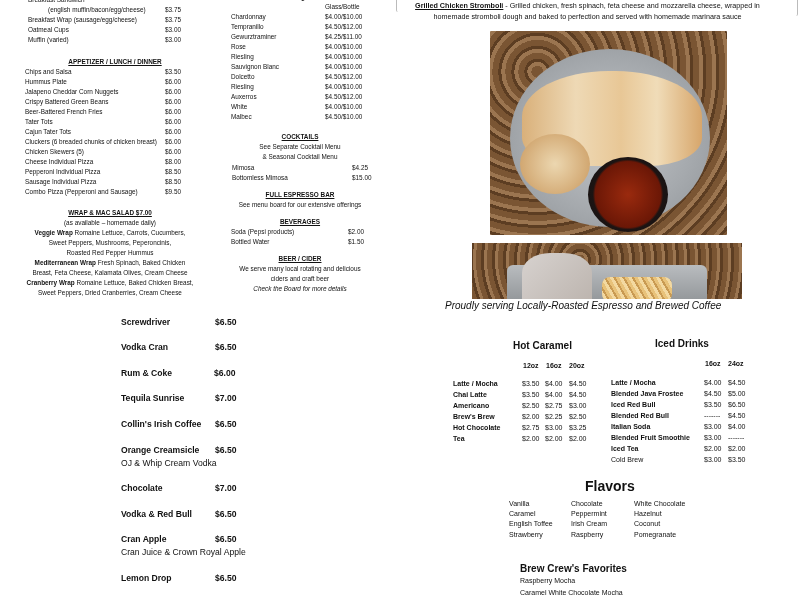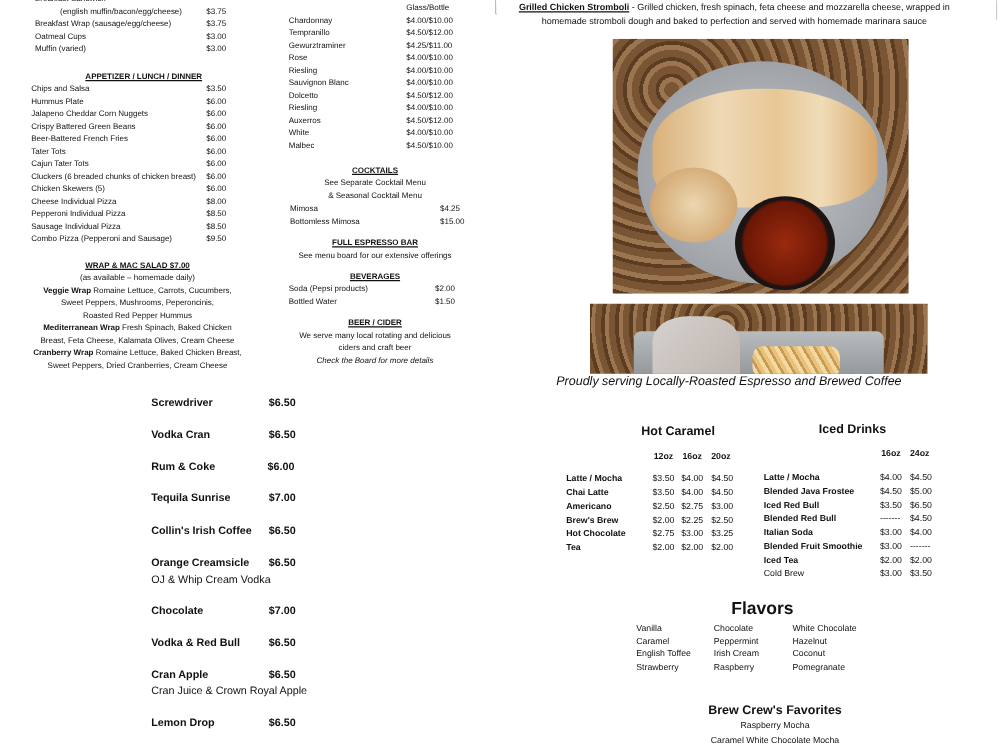--- a/index.html
+++ b/index.html
@@ -60,21 +60,21 @@
   .sec-h { font-size: 10px; font-weight: bold; white-space: nowrap; }
   .colh { font-size: 7px; font-weight: bold; white-space: nowrap; }
   .dr { position: absolute; height: 11px; font-size: 7px; line-height: 11px; white-space: nowrap; }
   .dr .n { position: absolute; left: 0; font-weight: bold; }
   .dr .n.reg { font-weight: normal; }
   .dr .v { position: absolute; }
 
   #flavors-title { left: 585px; top: 478px; font-size: 14px; font-weight: bold; }
   .fl { position: absolute; font-size: 7px; line-height: 10.2px; white-space: nowrap; }
 
-  #favs { left: 520px; top: 562px; width: 200px; text-align: center; }
+  #favs { left: 520px; top: 562px; width: 200px; text-align: left; }
   #favs .t { font-size: 10px; font-weight: bold; line-height: 13px; }
   #favs .i { font-size: 7px; line-height: 12px; }
 
   .edge-l { left: 396px; top: 0; width: 2px; height: 12px; border-left: 1px solid #bbb; border-radius: 0 0 0 4px; }
   .edge-r { left: 796px; top: 0; width: 2px; height: 16px; border-right: 1px solid #bbb; border-radius: 0 0 4px 0; }
 </style>
 </head>
 <body>
 
 <div id="food" class="abs">

